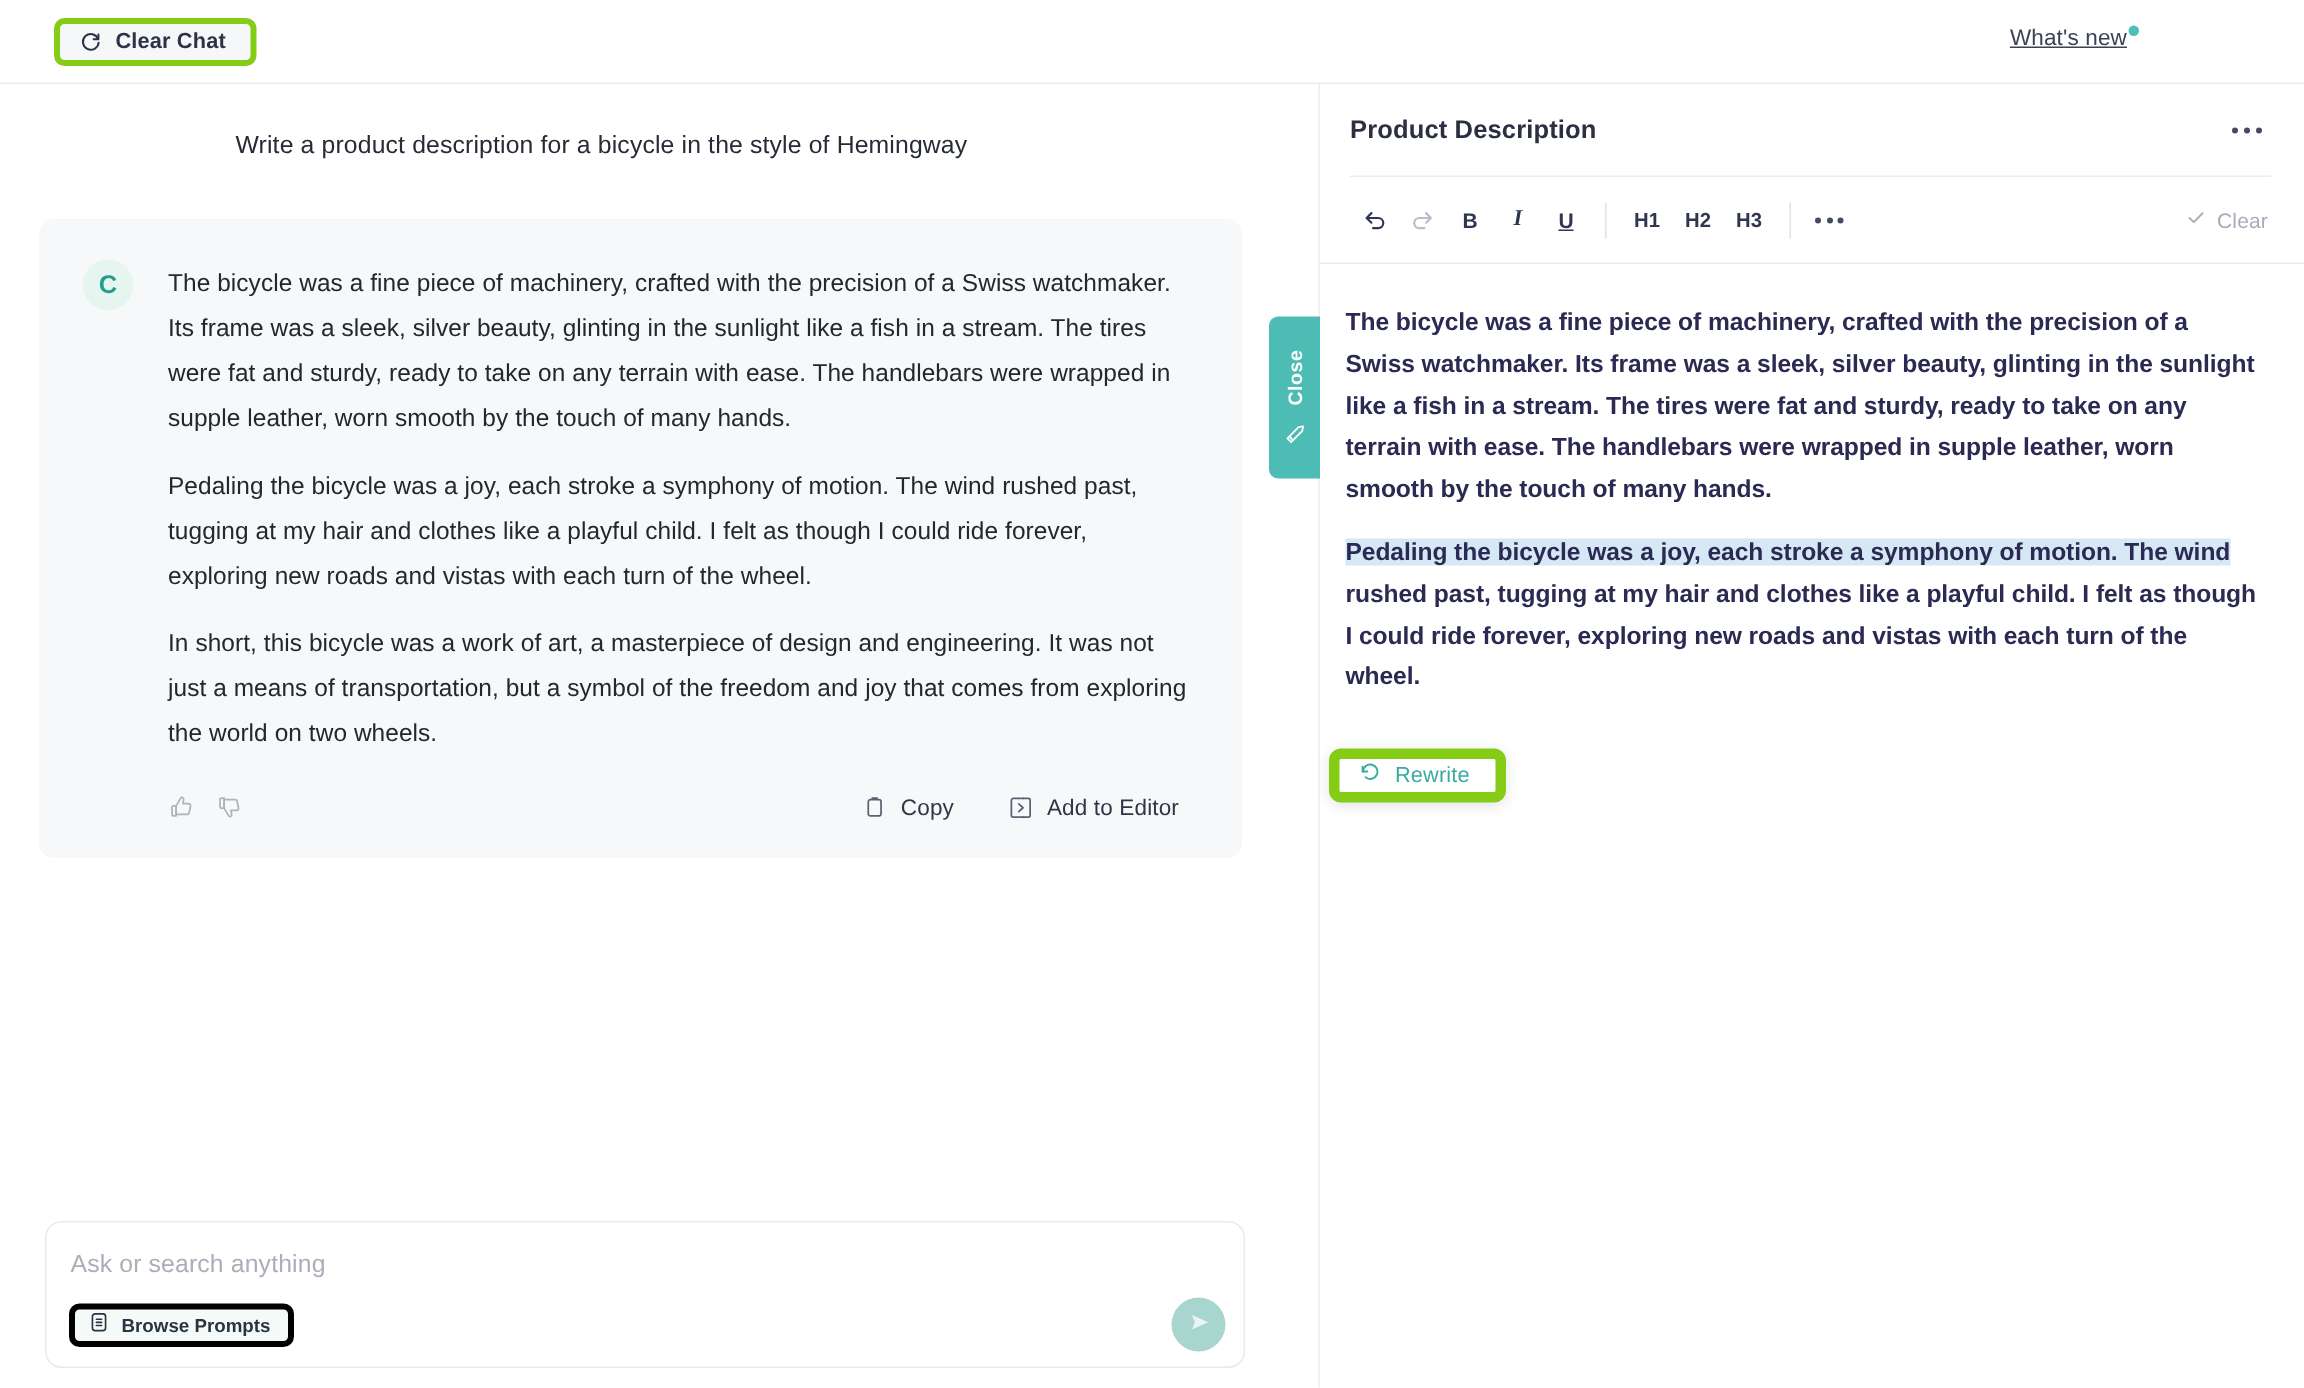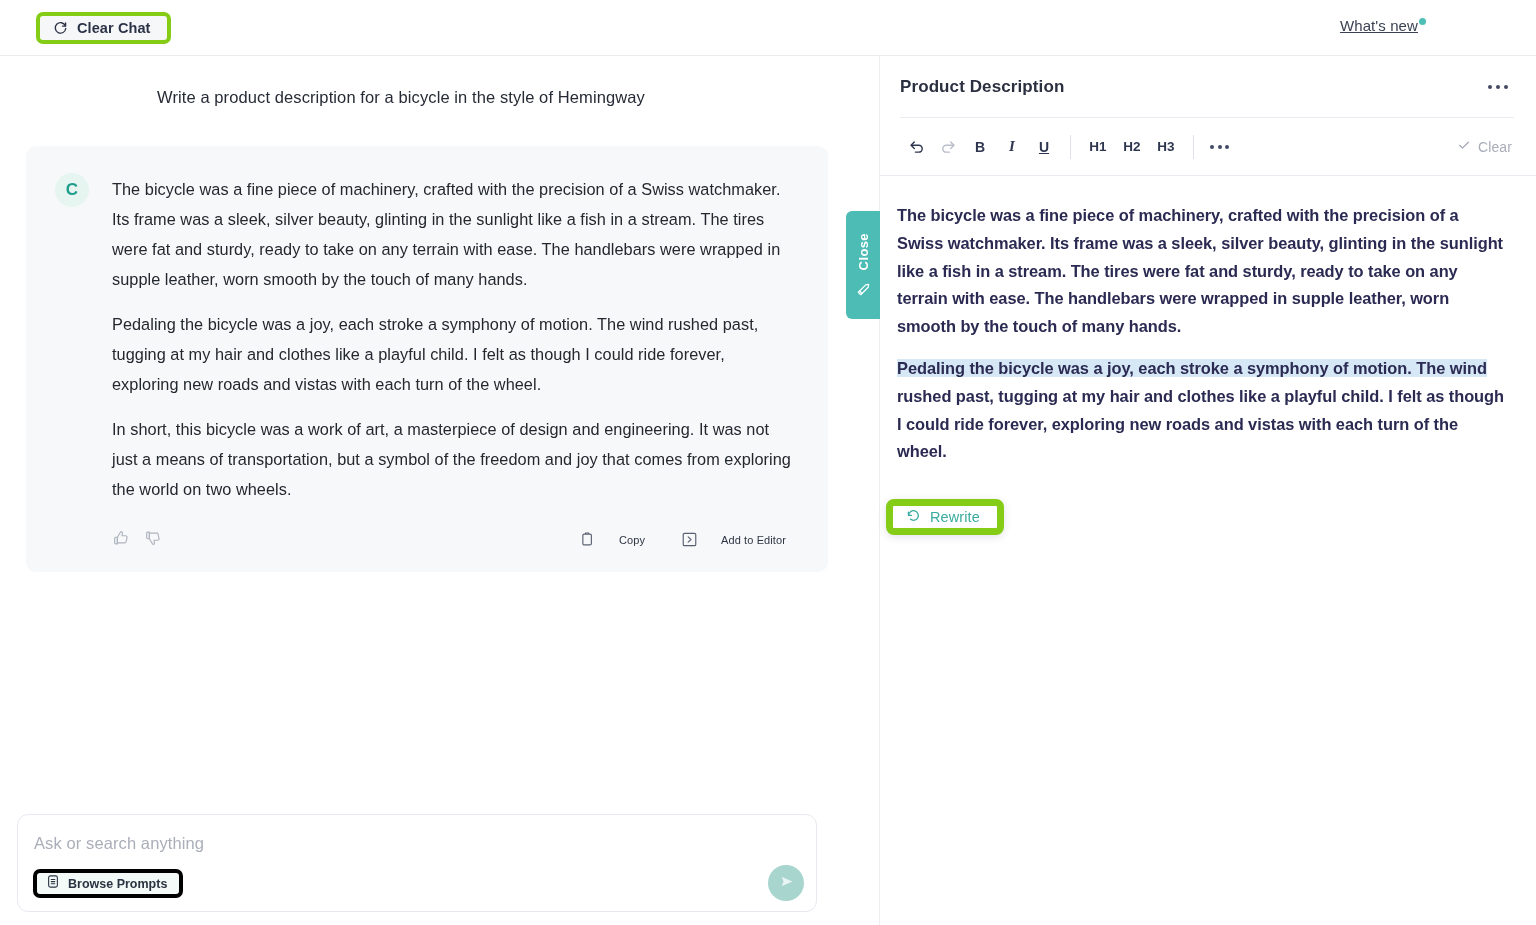--- a/index.html
+++ b/index.html
@@ -144,32 +144,32 @@
   .fb-btn { cursor: pointer; display: block; }
   .actions-right {
     margin-left: auto;
     display: flex;
     align-items: center;
     gap: 36px;
     padding-right: 8px;
   }
   .act {
     display: inline-flex;
-    align-items: center;
-    gap: 23px;
-    cursor: pointer;
-    font-size: 11px;
+    align-items: flex-start;
+    gap: 9px;
+    cursor: pointer;
+    font-size: 15px;
     color: #2e3544;
     letter-spacing: .1px;
   }
 
   
   .composer {
     position: absolute;
-    left: 17px;
+    left: 30px;
     bottom: 13px;
     width: 800px;
     height: 98px;
     border: 1px solid #e6e9ee;
     border-radius: 11px;
     background: #ffffff;
   }
   .composer-input {
     position: absolute;
     left: 16px;

